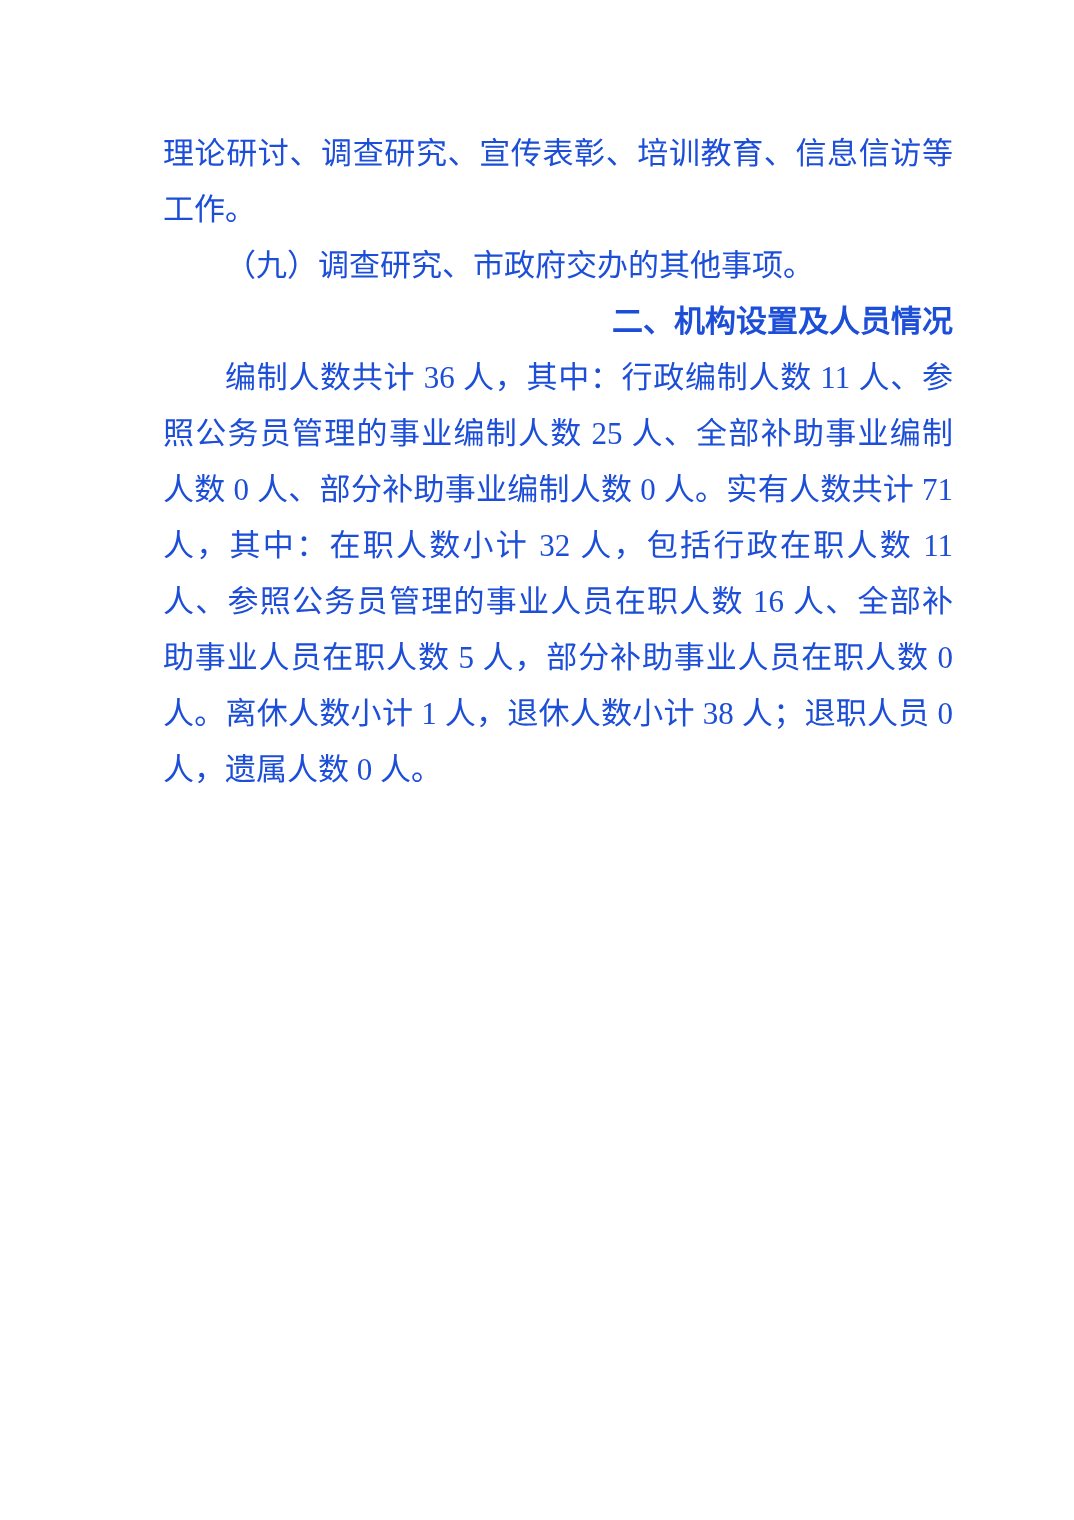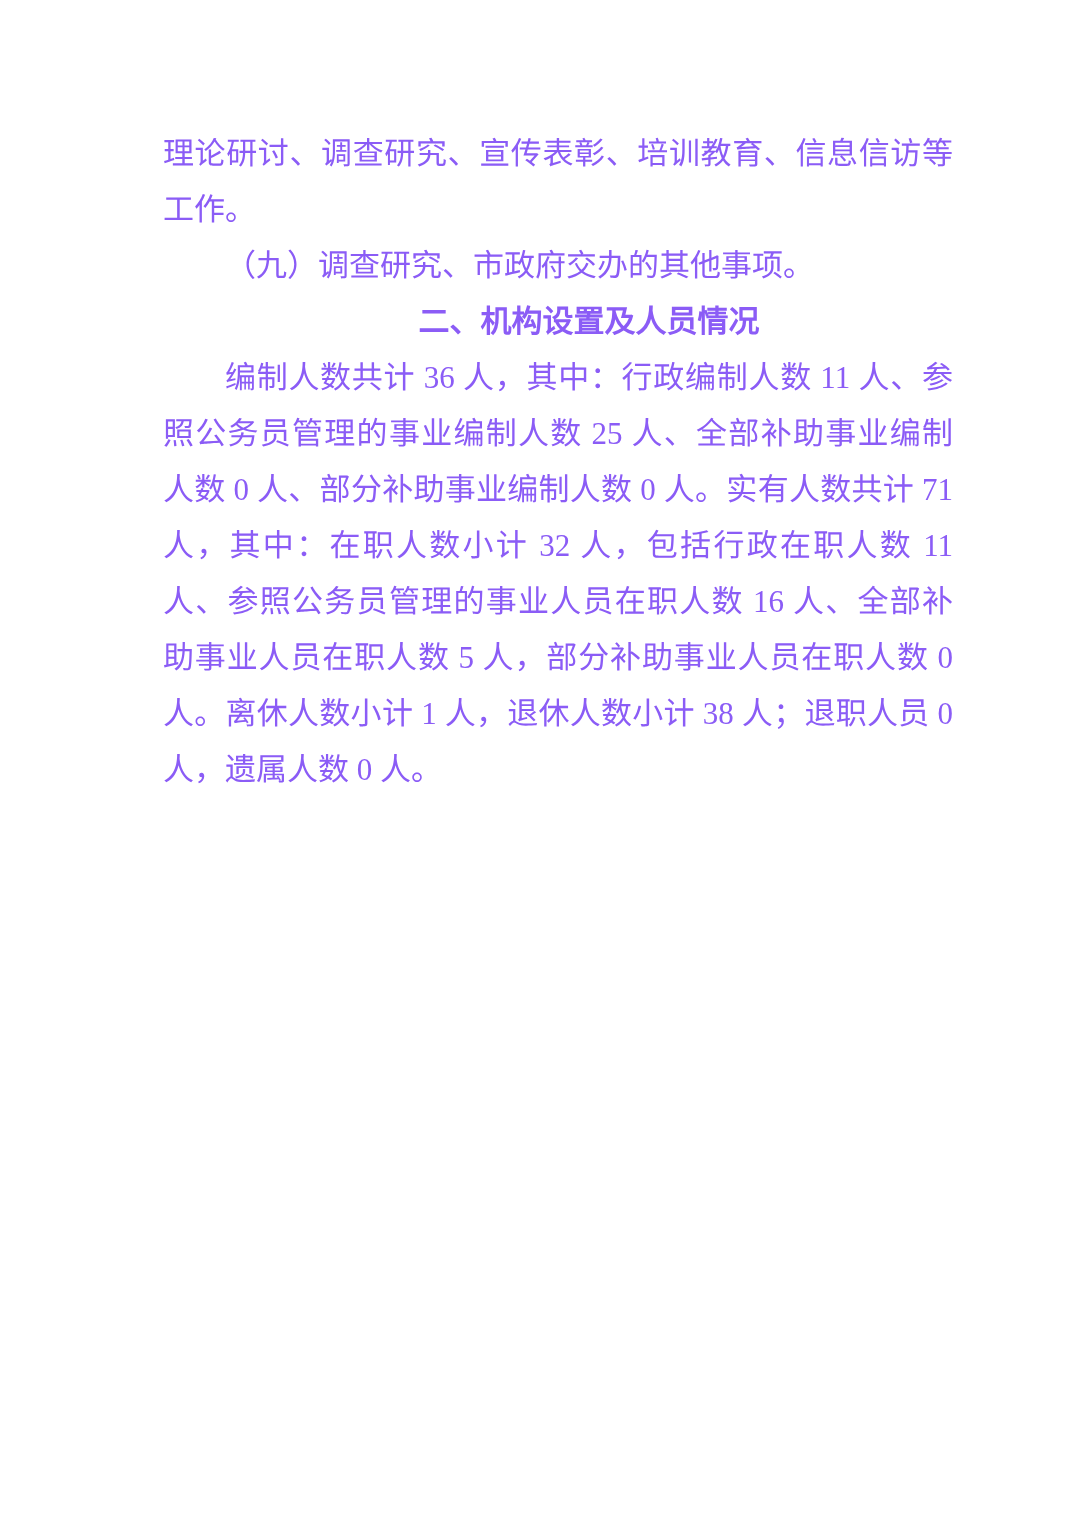--- a/index.html
+++ b/index.html
@@ -7,21 +7,21 @@
     padding: 0;
     background: #ffffff;
   }
   .page {
     position: relative;
     width: 1074px;
     height: 1520px;
     background: #ffffff;
     overflow: hidden;
     font-family: "Liberation Serif", "DejaVu Serif", serif;
-    color: #8b5cf6;
+    color: #1d4ed8;
   }
   .content {
     position: absolute;
     left: 163px;
     top: 126px;
     width: 790px;
   }
   .para {
     margin: 0;
     font-size: 31px;
@@ -29,21 +29,21 @@
     text-align: justify;
     text-indent: 2em;
     letter-spacing: 0;
   }
   .para.no-indent {
     text-indent: 0;
   }
   .para.heading {
     font-family: "Liberation Sans", "DejaVu Sans", sans-serif;
     font-weight: bold;
-    text-align: center;
+    text-align: right;
   }
 </style>
 </head>
 <body>
 
 <div class="page">
   <div class="content">
     <p class="para no-indent">理论研讨、调查研究、宣传表彰、培训教育、信息信访等工作。</p>
     <p class="para">（九）调查研究、市政府交办的其他事项。</p>
     <p class="para heading">二、机构设置及人员情况</p>

